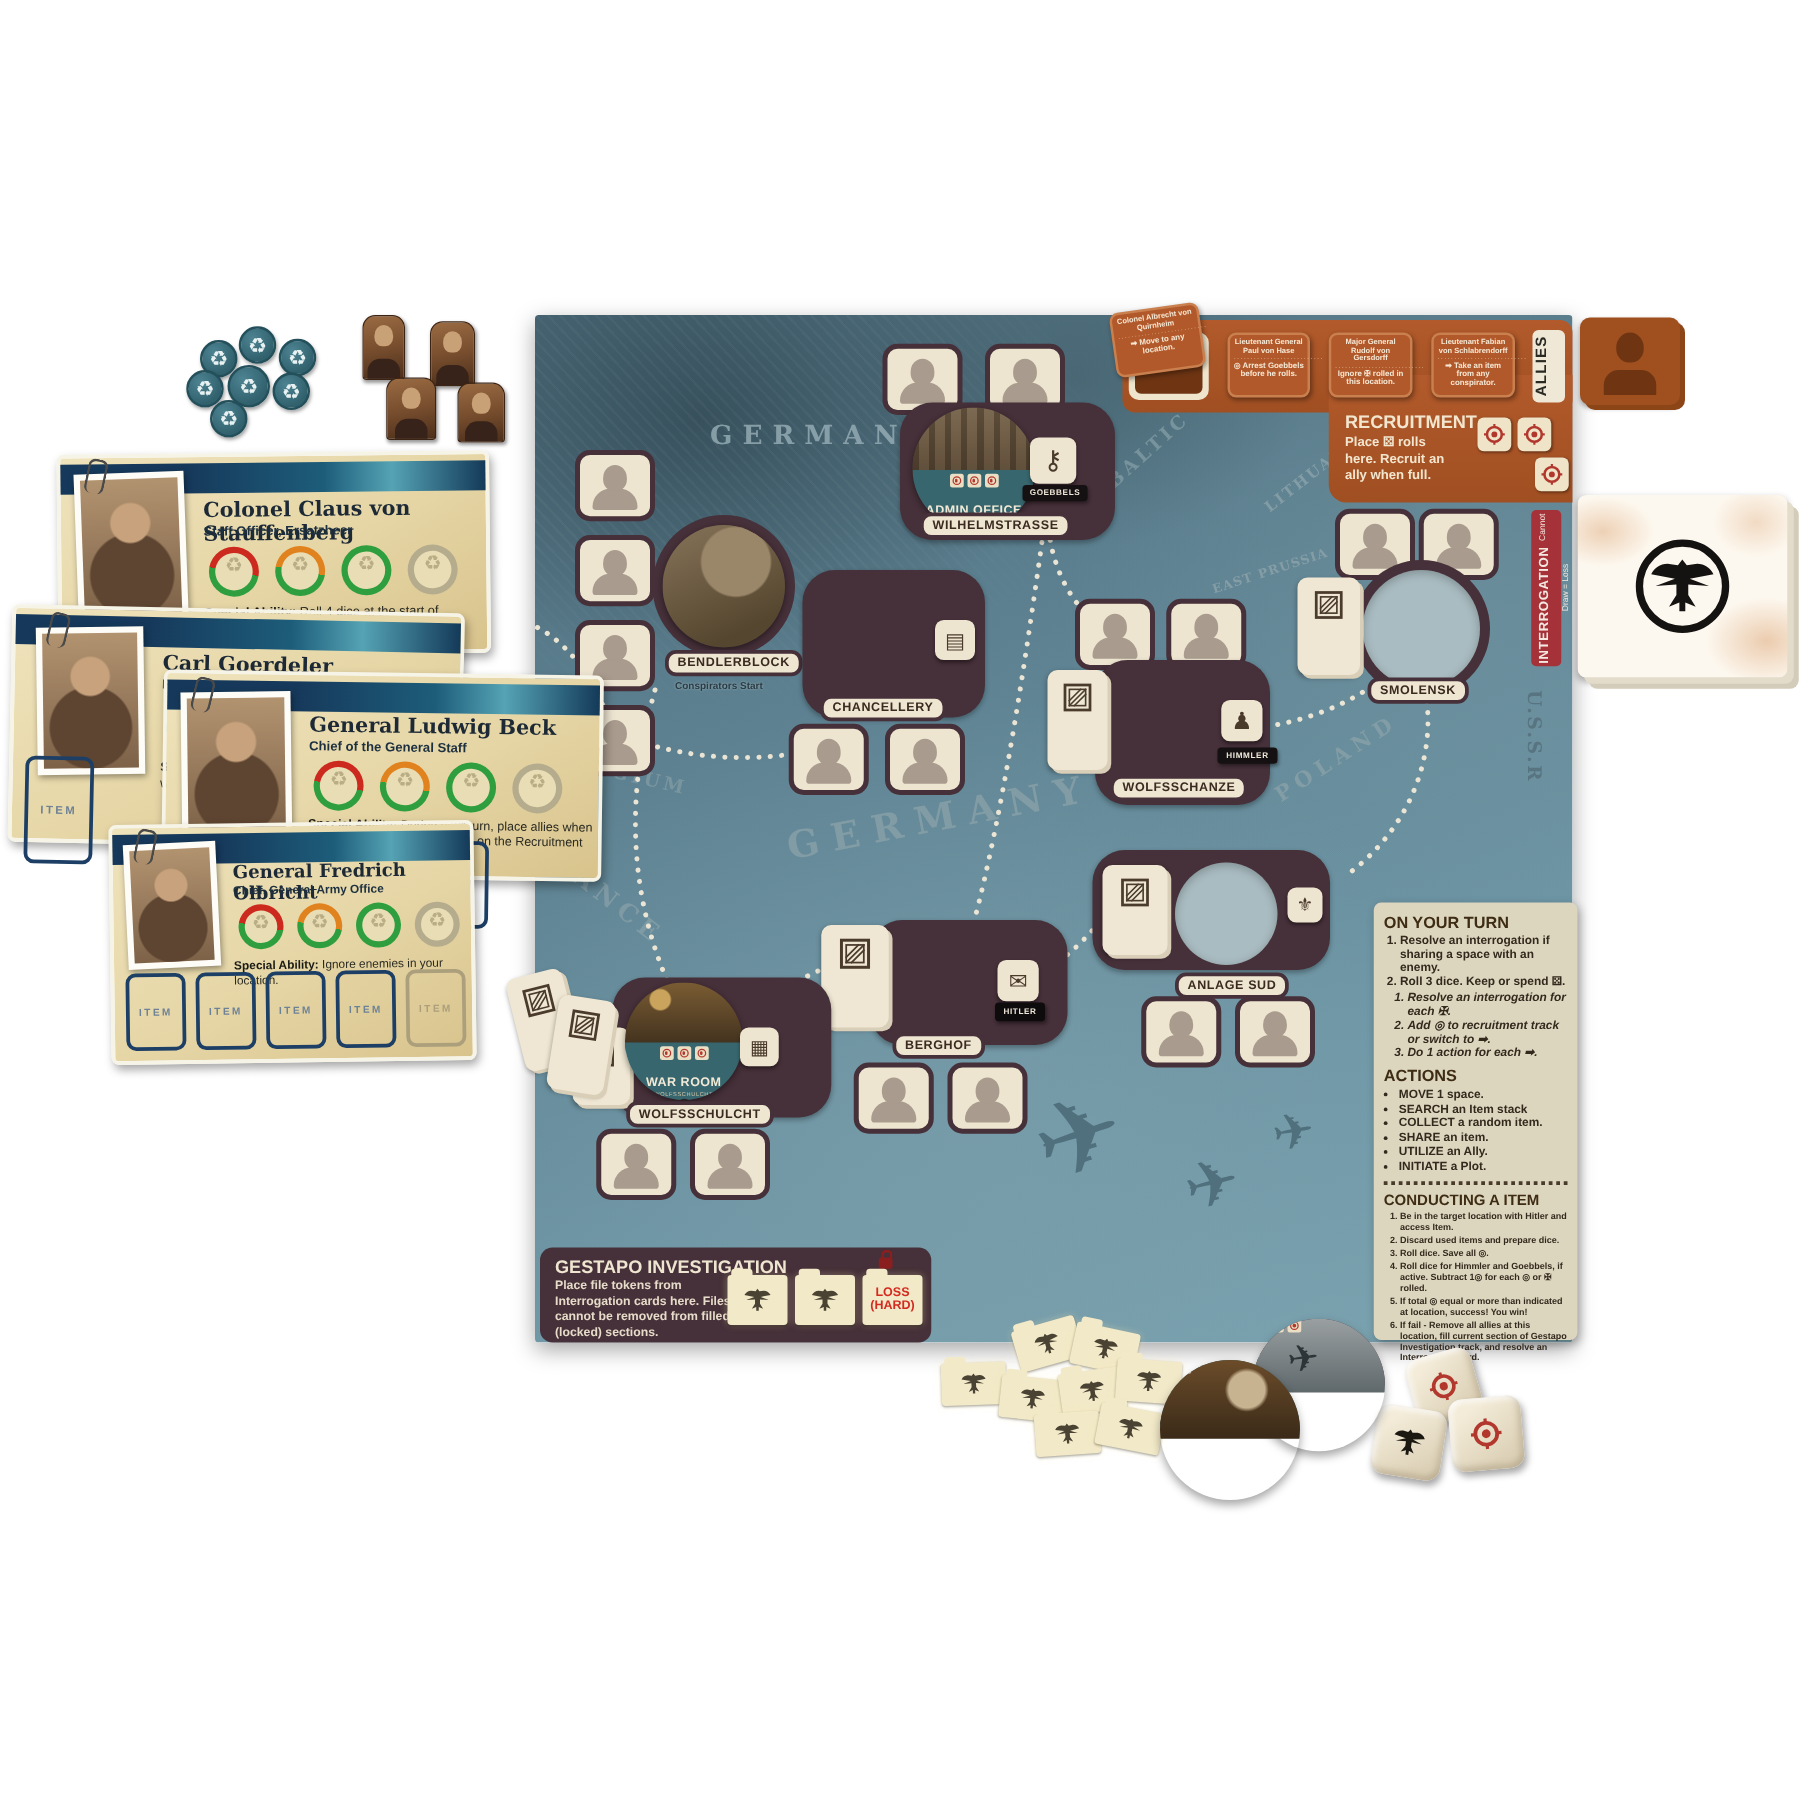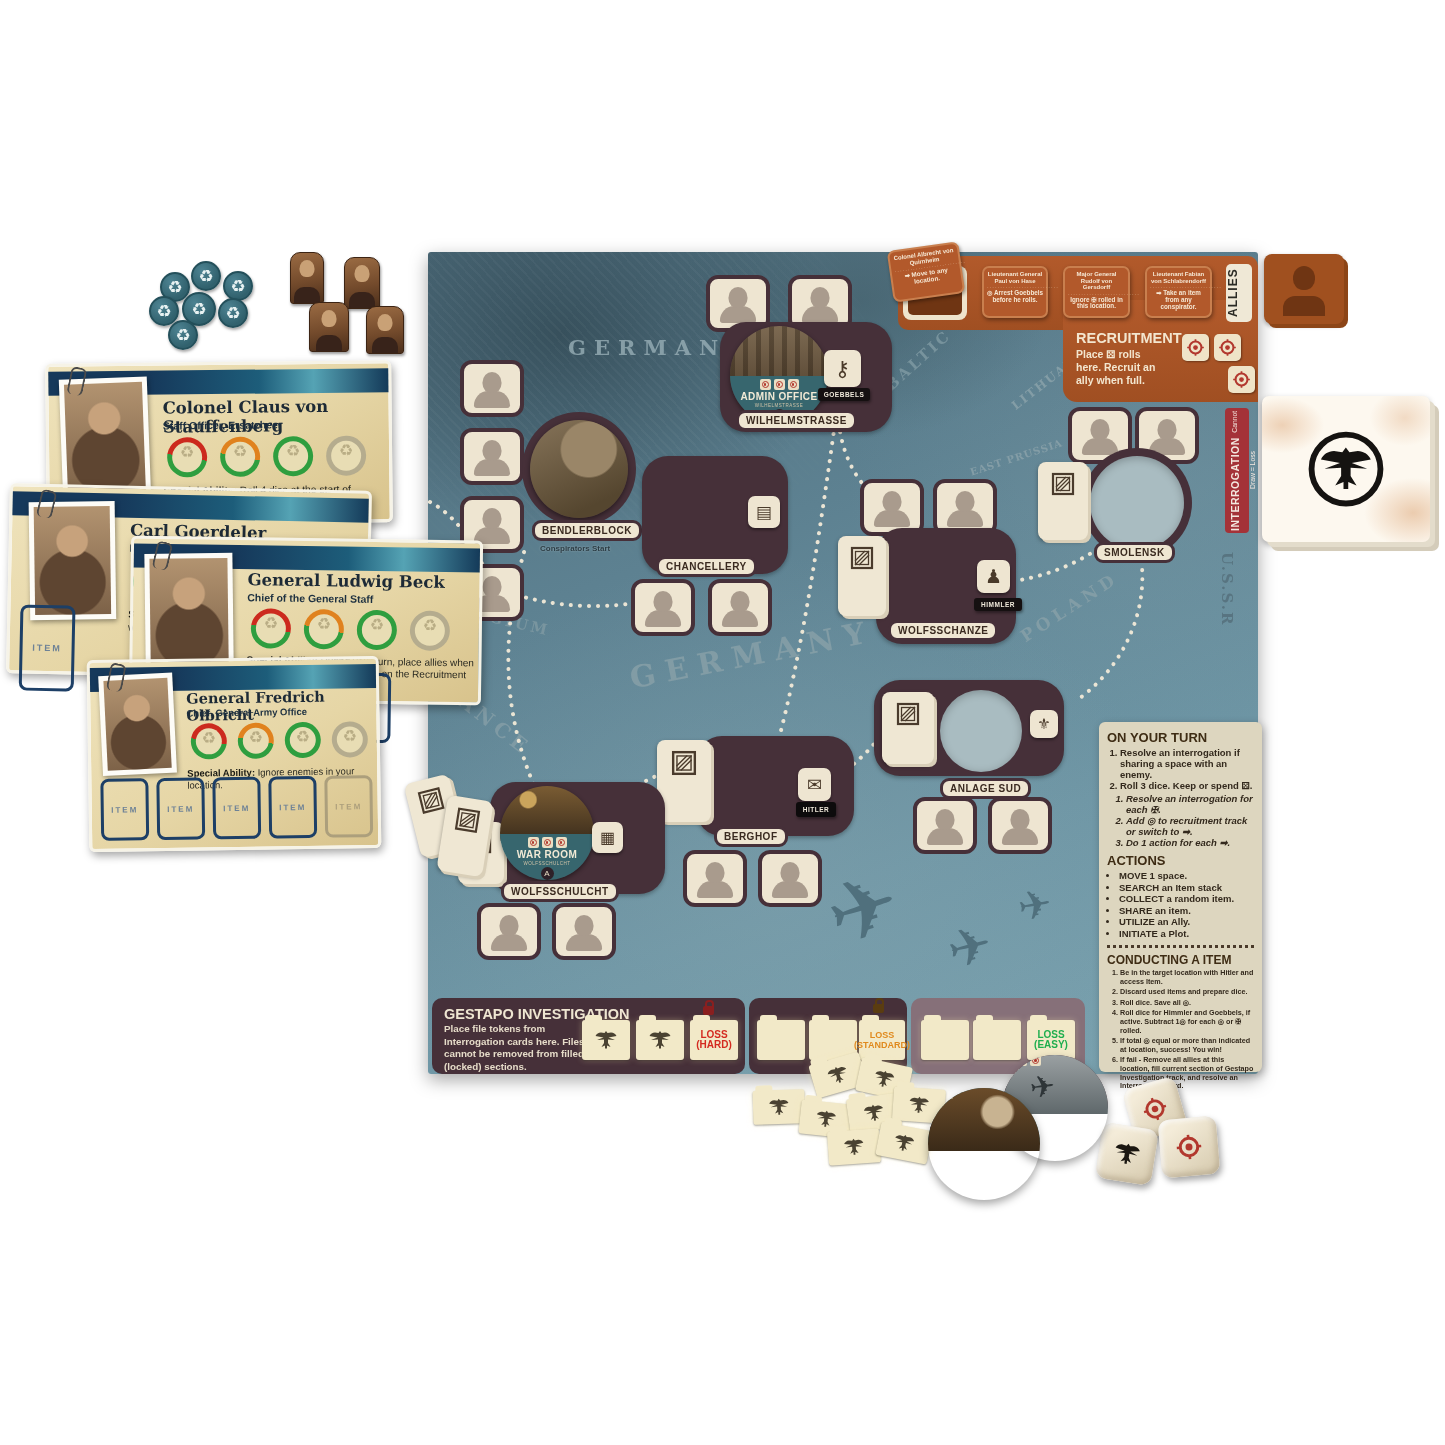--- a/index.html
+++ b/index.html
@@ -77,21 +77,21 @@
 
   .loc{position:absolute;border-radius:50%;overflow:hidden;box-shadow:0 2px 5px rgba(0,0,0,.45);}
   .loc .lphoto{position:absolute;top:0;left:0;right:0;height:58%;}
   .loc .band{position:absolute;left:0;right:0;bottom:0;height:46%;display:flex;flex-direction:column;
     align-items:center;padding-top:3px;}
   .band.teal{background:#37666e;} .band.maroon{background:#473139;}
   .dierow{display:flex;gap:3px;}
   .die-icon{position:relative;width:11px;height:11px;border-radius:2px;background:#eadfc4;display:inline-block;}
   .die-icon::before{content:"";position:absolute;inset:2px;border:1.4px solid #b2382e;border-radius:50%;}
   .die-icon::after{content:"";position:absolute;inset:4.2px;background:#b2382e;border-radius:50%;}
-  .lname{color:#f2ead6;font-weight:bold;letter-spacing:.4px;margin-top:1px;white-space:nowrap;}
+  .lname{color:#f2ead6;font-weight:bold;letter-spacing:.4px;margin-top:13px;white-space:nowrap;}
   .lsub{color:#cfc3a8;font-size:4.5px;letter-spacing:.5px;margin-top:1px;white-space:nowrap;}
   .letter{width:13px;height:13px;border-radius:50%;background:#2e2128;color:#e7dcc3;font-size:8px;
     line-height:13px;text-align:center;margin-top:1px;}
 
   .pill{position:absolute;background:#efe6d2;border:3px solid #463039;border-radius:9px;
     color:#3a2a20;font-weight:bold;text-align:center;white-space:nowrap;
     font-size:10px;letter-spacing:.5px;padding:2px 7px;}
   .tag{position:absolute;background:#151011;color:#efe8da;font-weight:bold;text-align:center;
     border-radius:3px;letter-spacing:.5px;box-shadow:1px 2px 3px rgba(0,0,0,.4);}
 
@@ -490,31 +490,20 @@
         </div>
       <div class="folder" style="left:204px;top:22px;width:48px;height:40px" data-name="file-slot-filled">
           <span class="eag">
             <svg class="ic" width="24" height="24">
               <use href="#eagle"></use>
             </svg>
           </span>
         </div>
       <div class="lock" style="left:271px;top:8px;background:#8a1f1f;color:#8a1f1f;border-color:#8a1f1f" data-name="lock-icon"></div>
       <div class="folder lossf" style="left:258px;top:22px;width:48px;height:40px;color:#d42a20" data-name="loss-folder-hard">LOSS (HARD)</div>
-    </div>
-    <div class="gpanel gdark" style="left:321px;top:746px;width:158px;height:76px" data-name="gestapo-panel-standard">
-      <div class="folder" style="left:8px;top:22px;width:48px;height:40px" data-name="file-slot-empty"></div>
-      <div class="folder" style="left:60px;top:22px;width:48px;height:40px" data-name="file-slot-empty"></div>
-      <div class="lock" style="left:124px;top:6px;background:#5a3c10;color:#5a3c10;border-color:#5a3c10" data-name="lock-icon"></div>
-      <div class="folder lossf" style="left:110px;top:22px;width:46px;height:40px;color:#e08a1e;font-size:9px" data-name="loss-folder-standard">LOSS (STANDARD)</div>
-    </div>
-    <div class="gpanel glight" style="left:483px;top:746px;width:174px;height:76px" data-name="gestapo-panel-easy">
-      <div class="folder" style="left:10px;top:22px;width:48px;height:40px" data-name="file-slot-empty"></div>
-      <div class="folder" style="left:62px;top:22px;width:48px;height:40px" data-name="file-slot-empty"></div>
-      <div class="folder lossf" style="left:116px;top:22px;width:48px;height:40px;color:#1fae4e" data-name="loss-folder-easy">LOSS (EASY)</div>
     </div>
   </div>
 
   <div class="istack" style="left:412px;top:778px;width:46px;height:76px;transform:rotate(-14deg);z-index:20" data-name="item-card">
     <svg class="ic" width="24" height="24">
         <use href="#crate"></use>
       </svg>
   </div>
   <div class="istack" style="left:442px;top:798px;width:46px;height:76px;transform:rotate(9deg);z-index:21" data-name="item-card">
     <svg class="ic" width="24" height="24">

